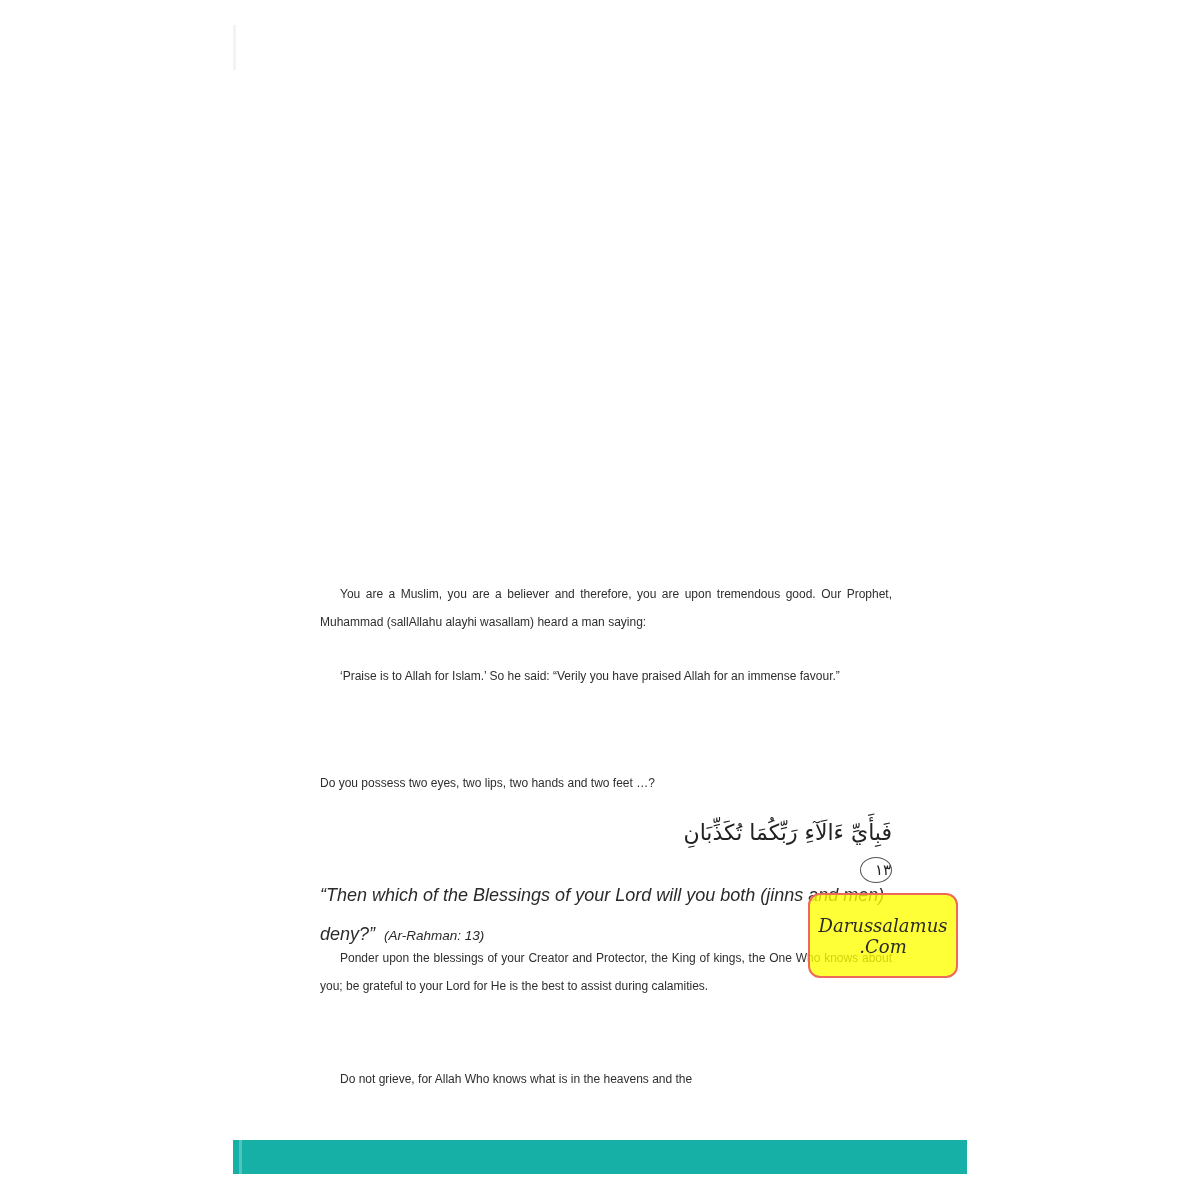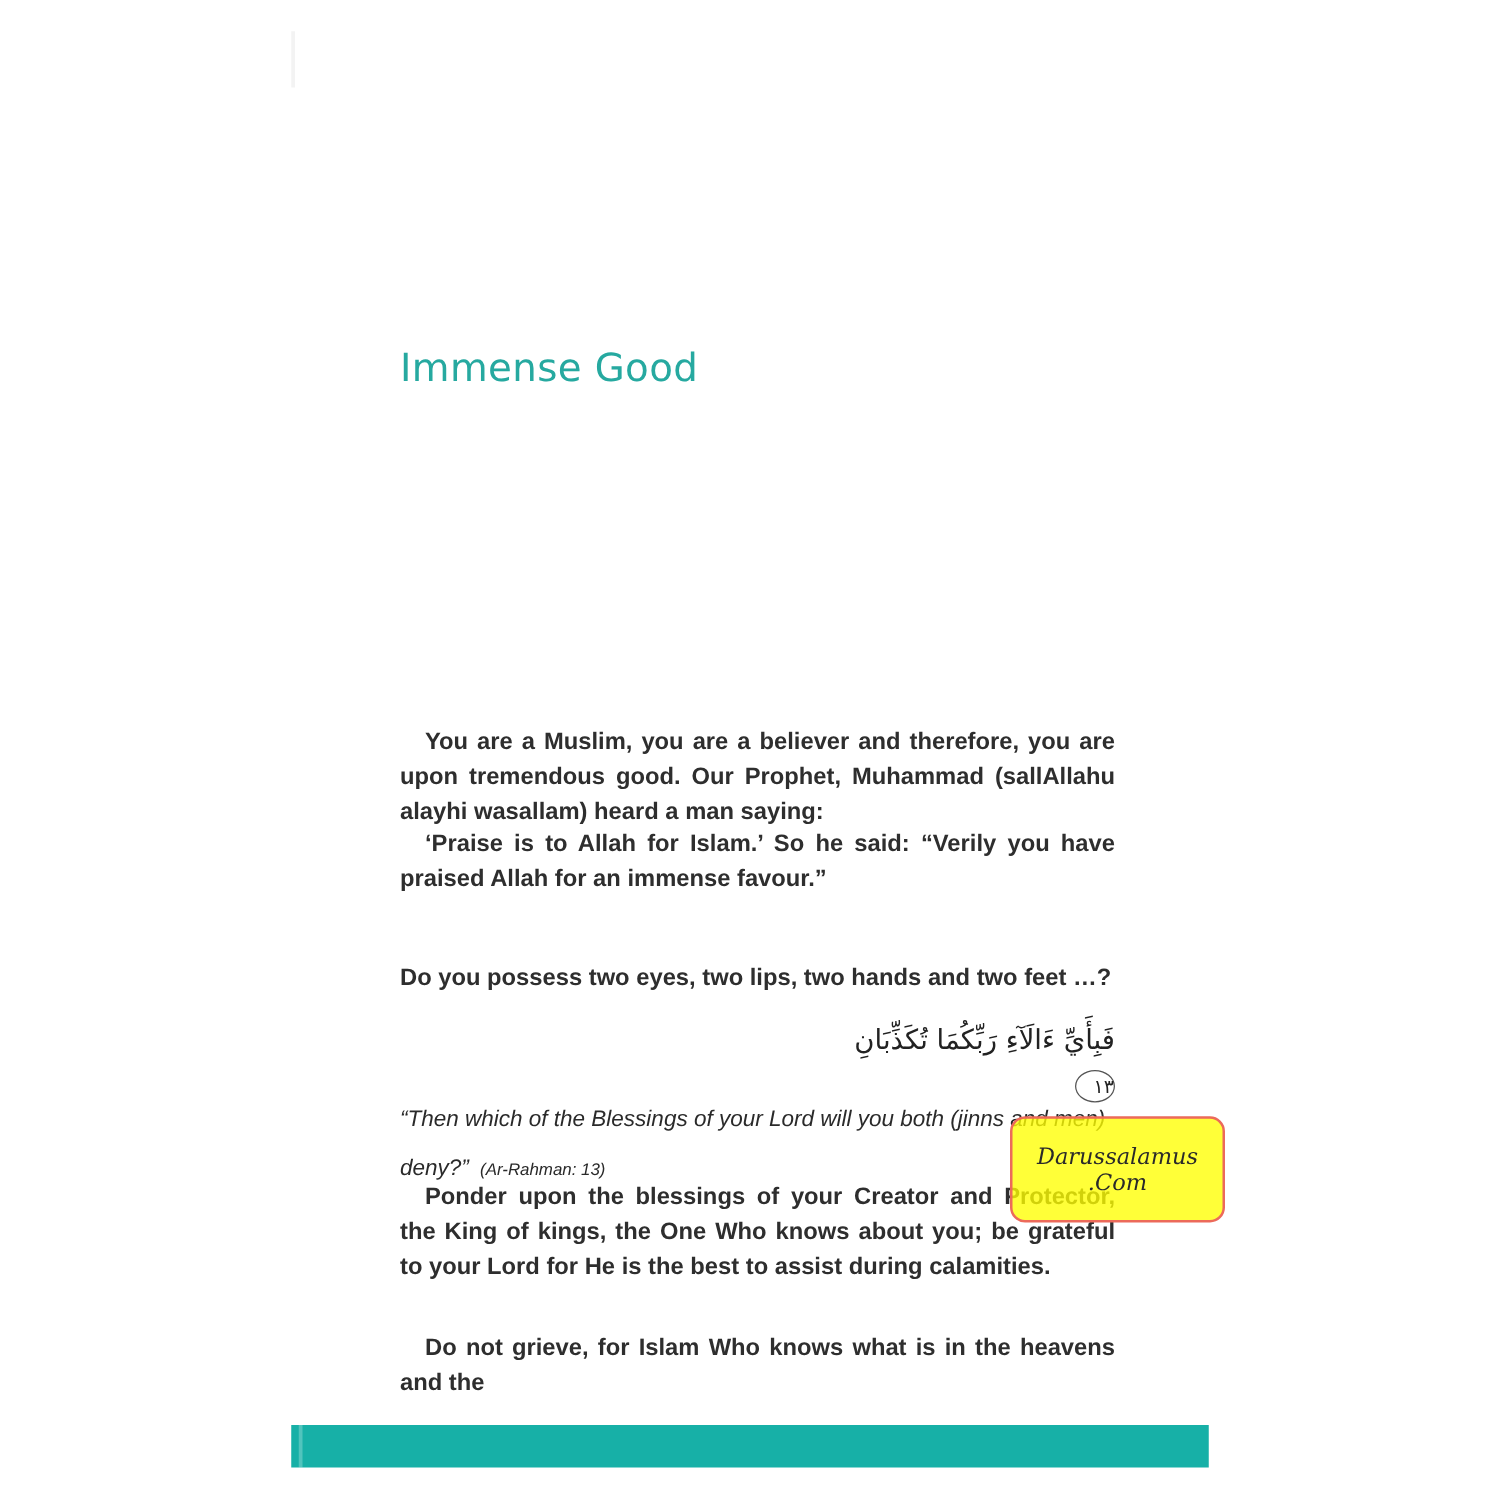--- a/index.html
+++ b/index.html
@@ -45,25 +45,24 @@
       letter-spacing: 0.3px;
     }
     .chapter-title span {
       display: block;
     }
     .para {
       position: absolute;
       left: 320px;
       width: 572px;
       margin: 0;
-      font-size: 19px;
+      font-size: 12px;
       line-height: 28px;
       text-align: justify;
       color: #2e2e2e;
-      font-weight: bold;
     }
     .para.indent {
       text-indent: 20px;
     }
     .p1 { top: 580px; }
     .p2 { top: 662px; }
     .p3 { top: 769px; text-align: left; }
     .arabic {
       position: absolute;
       left: 660px;
@@ -104,21 +103,21 @@
       font-size: 13.5px;
       font-style: italic;
       margin-left: 4px;
     }
     .p4 { top: 920px; margin-top: 24px; }
     .p5 { top: 1065px; }
     .watermark {
       position: absolute;
       left: 808px;
       top: 893px;
-      width: 172px;
+      width: 150px;
       height: 85px;
       background: rgba(255, 255, 0, 0.78);
       border: 2px solid #ec6a5a;
       border-radius: 12px;
       box-sizing: border-box;
       display: flex;
       flex-direction: column;
       align-items: center;
       justify-content: center;
       font-family: "DejaVu Serif", serif;
@@ -145,38 +144,37 @@
       background: rgba(255,255,255,0.25);
     }
   </style>
 </head>
 <body>
 
 <div class="page"></div>
 <div class="page-edge"></div>
 
 <h1 class="chapter-title">
-  <span>Immense Good</span>
 </h1>
 
 <p class="para indent p1">You are a Muslim, you are a believer and therefore, you are upon tremendous good. Our Prophet, Muhammad (sallAllahu alayhi wasallam) heard a man saying:</p>
 <p class="para indent p2">‘Praise is to Allah for Islam.’ So he said: “Verily you have praised Allah for an immense favour.”</p>
 <p class="para p3">Do you possess two eyes, two lips, two hands and two feet …?</p>
 
 <div class="arabic">
   <span>فَبِأَيِّ ءَالَآءِ رَبِّكُمَا تُكَذِّبَانِ</span>
   <span class="verse-marker">١٣</span>
 </div>
 
 <p class="translation">
   <span>“Then which of the Blessings of your Lord will you both (jinns and men) deny?”</span>
   <span class="citation">(Ar-Rahman: 13)</span>
 </p>
 
 <p class="para indent p4">Ponder upon the blessings of your Creator and Protector, the King of kings, the One Who knows about you; be grateful to your Lord for He is the best to assist during calamities.</p>
-<p class="para indent p5">Do not grieve, for Islam Who knows what is in the heavens and the</p>
+<p class="para indent p5">Do not grieve, for Allah Who knows what is in the heavens and the</p>
 
 <div class="watermark">
   <span>Darussalamus</span>
   <span>.Com</span>
 </div>
 
 <div class="bottom-bar"></div>
 
 </body></html>

